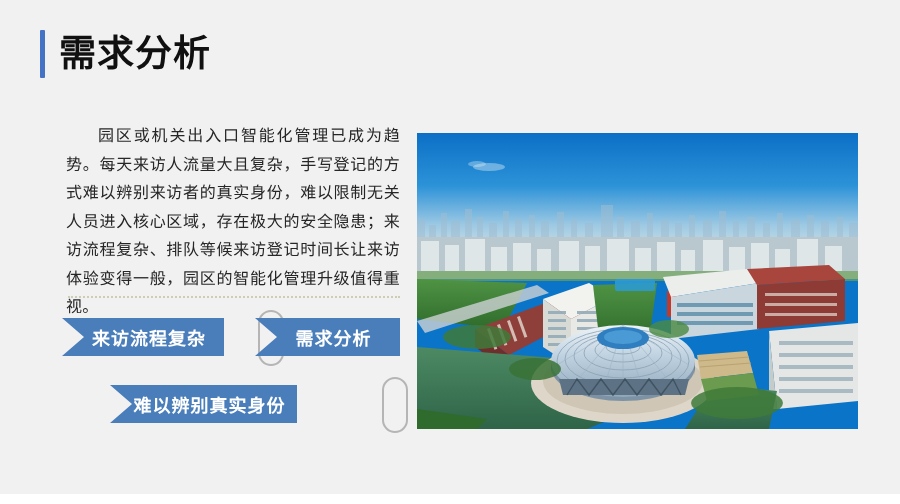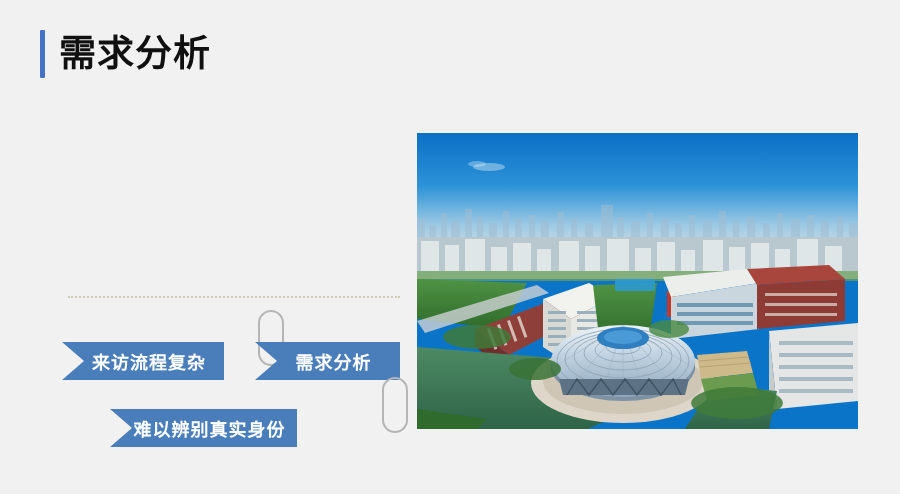--- a/index.html
+++ b/index.html
@@ -102,21 +102,20 @@
     position: absolute;
     top: 0;
     left: 0;
     height: 38px;
     background: #4a7ebb;
     display: flex;
     align-items: center;
     justify-content: center;
     -webkit-clip-path: polygon(0 0, 100% 0, 100% 100%, 0 100%, 22px 50%);
     clip-path: polygon(0 0, 100% 0, 100% 100%, 0 100%, 22px 50%);
-    margin-top: 24px;
   }
   .tag-label {
     font-family: "DejaVu Sans", "Liberation Sans", sans-serif;
     font-size: 18px;
     font-weight: bold;
     color: #ffffff;
     letter-spacing: 1px;
     white-space: nowrap;
     padding-left: 24px;
     padding-right: 12px;
@@ -150,20 +149,21 @@
 </head>
 <body>
 
 <div class="slide">
 
   <div class="title-block">
     <div class="title-accent"></div>
     <div class="title-text">需求分析</div>
   </div>
 
+  <div class="body-copy">园区或机关出入口智能化管理已成为趋势。每天来访人流量大且复杂，手写登记的方式难以辨别来访者的真实身份，难以限制无关人员进入核心区域，存在极大的安全隐患；来访流程复杂、排队等候来访登记时间长让来访体验变得一般，园区的智能化管理升级值得重视。</div>
 
   <div class="divider"></div>
 
   <div class="tag" id="tag-0">
     <div class="tag-pill"></div>
     <div class="tag-ribbon">
       <span class="tag-label">来访流程复杂</span>
     </div>
   </div>
 

